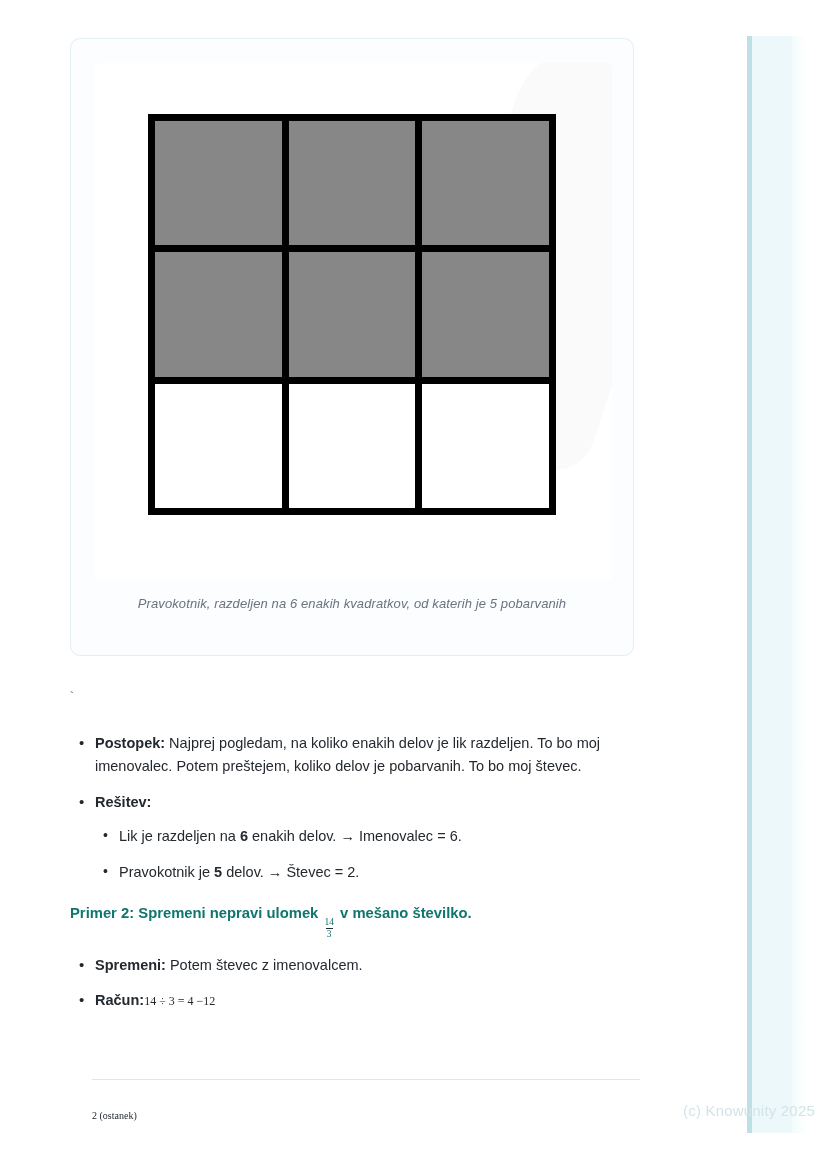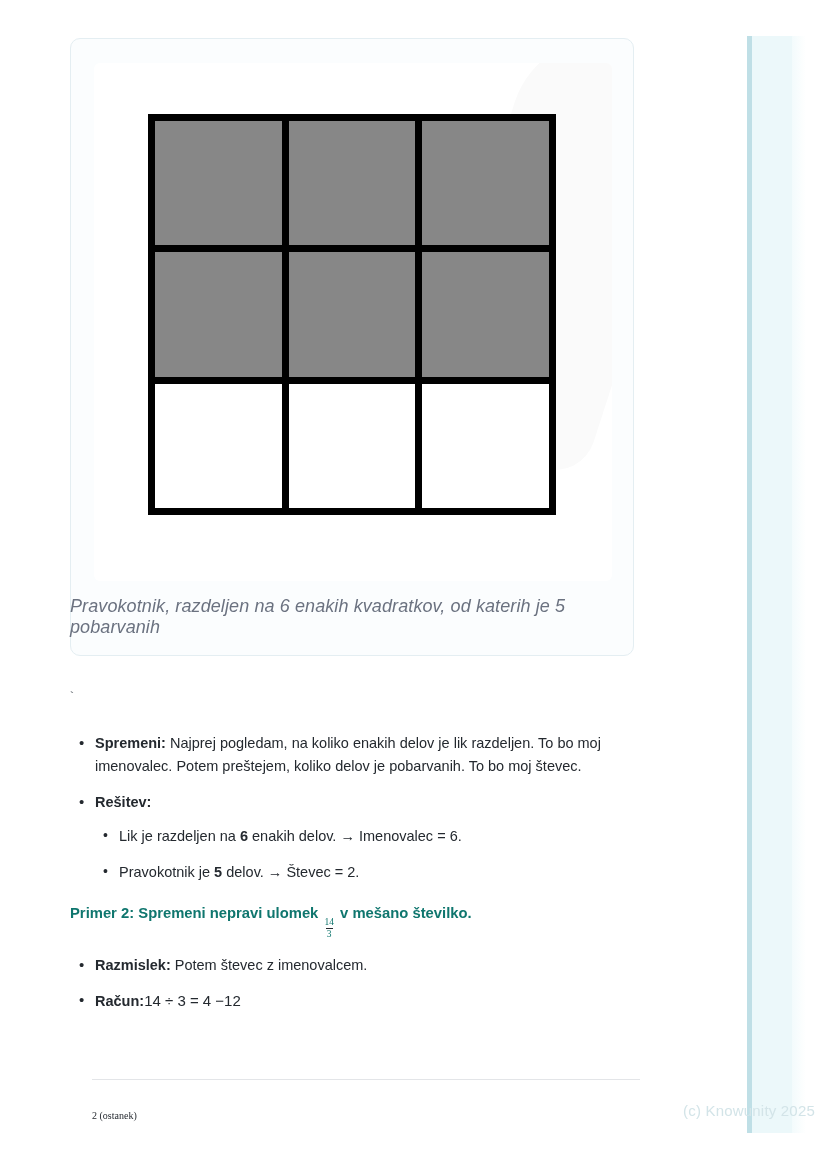--- a/index.html
+++ b/index.html
@@ -93,23 +93,23 @@
   }
   .frac-cell { background: #ffffff; }
   .frac-cell.shaded { background: #878787; }
 
   
   .caption {
     position: absolute;
     left: 70px;
     top: 596px;
     width: 564px;
-    text-align: left;
+    text-align: center;
     font-style: italic;
-    font-size: 18px;
+    font-size: 13px;
     color: #6b7280;
     letter-spacing: 0.1px;
   }
 
   
   .stray-tick {
     position: absolute;
     left: 68px;
     top: 690px;
     font-size: 13px;
@@ -187,22 +187,22 @@
   .mfrac .num {
     font-size: 9.5px;
     padding: 0 1px 1px 1px;
   }
   .mfrac .den {
     font-size: 9.5px;
     border-top: 1px solid #24292f;
     padding: 1px 1px 0 1px;
   }
   .mathtext {
-    font-family: Liberation Sans, sans-serif;
-    font-size: 15px;
+    font-family: Liberation Serif, serif;
+    font-size: 12px;
   }
 
   
   .divider {
     position: absolute;
     left: 92px;
     top: 1079px;
     width: 548px;
     height: 1px;
     background: #e3e5e8;
@@ -253,21 +253,21 @@
 </div>
 
 <div class="caption">Pravokotnik, razdeljen na 6 enakih kvadratkov, od katerih je 5 pobarvanih</div>
 
 <div class="stray-tick">`</div>
 
 <div class="prose">
   <ul>
 
     <li>
-      <b>Spremeni:</b><span> Najprej pogledam, na koliko enakih delov je lik razdeljen. To bo moj imenovalec. Potem preštejem, koliko delov je pobarvanih. To bo moj števec.</span>
+      <b>Postopek:</b><span> Najprej pogledam, na koliko enakih delov je lik razdeljen. To bo moj imenovalec. Potem preštejem, koliko delov je pobarvanih. To bo moj števec.</span>
     </li>
 
     <li>
       <b>Rešitev:</b>
       <ul>
         <li>
           <span>Lik je razdeljen na </span><b>6</b><span> enakih delov. → Imenovalec = 6.</span>
         </li>
         <li>
           <span>Pravokotnik je </span><b>5</b><span> delov. → Števec = 2.</span>
@@ -278,21 +278,21 @@
 
   <div class="heading-2">
     <span>Primer 2: Spremeni nepravi ulomek </span><span class="mfrac">
         <span class="num">14</span>
         <span class="den">3</span>
       </span><span> v mešano številko.</span>
   </div>
 
   <ul>
     <li>
-      <b>Razmislek:</b><span> Potem števec z imenovalcem.</span>
+      <b>Spremeni:</b><span> Potem števec z imenovalcem.</span>
     </li>
     <li>
       <b>Račun:</b><span class="mathtext">14 ÷ 3 = 4 −12</span>
     </li>
   </ul>
 </div>
 
 <div class="divider"></div>
 <div class="remainder">2 (ostanek)</div>
 

